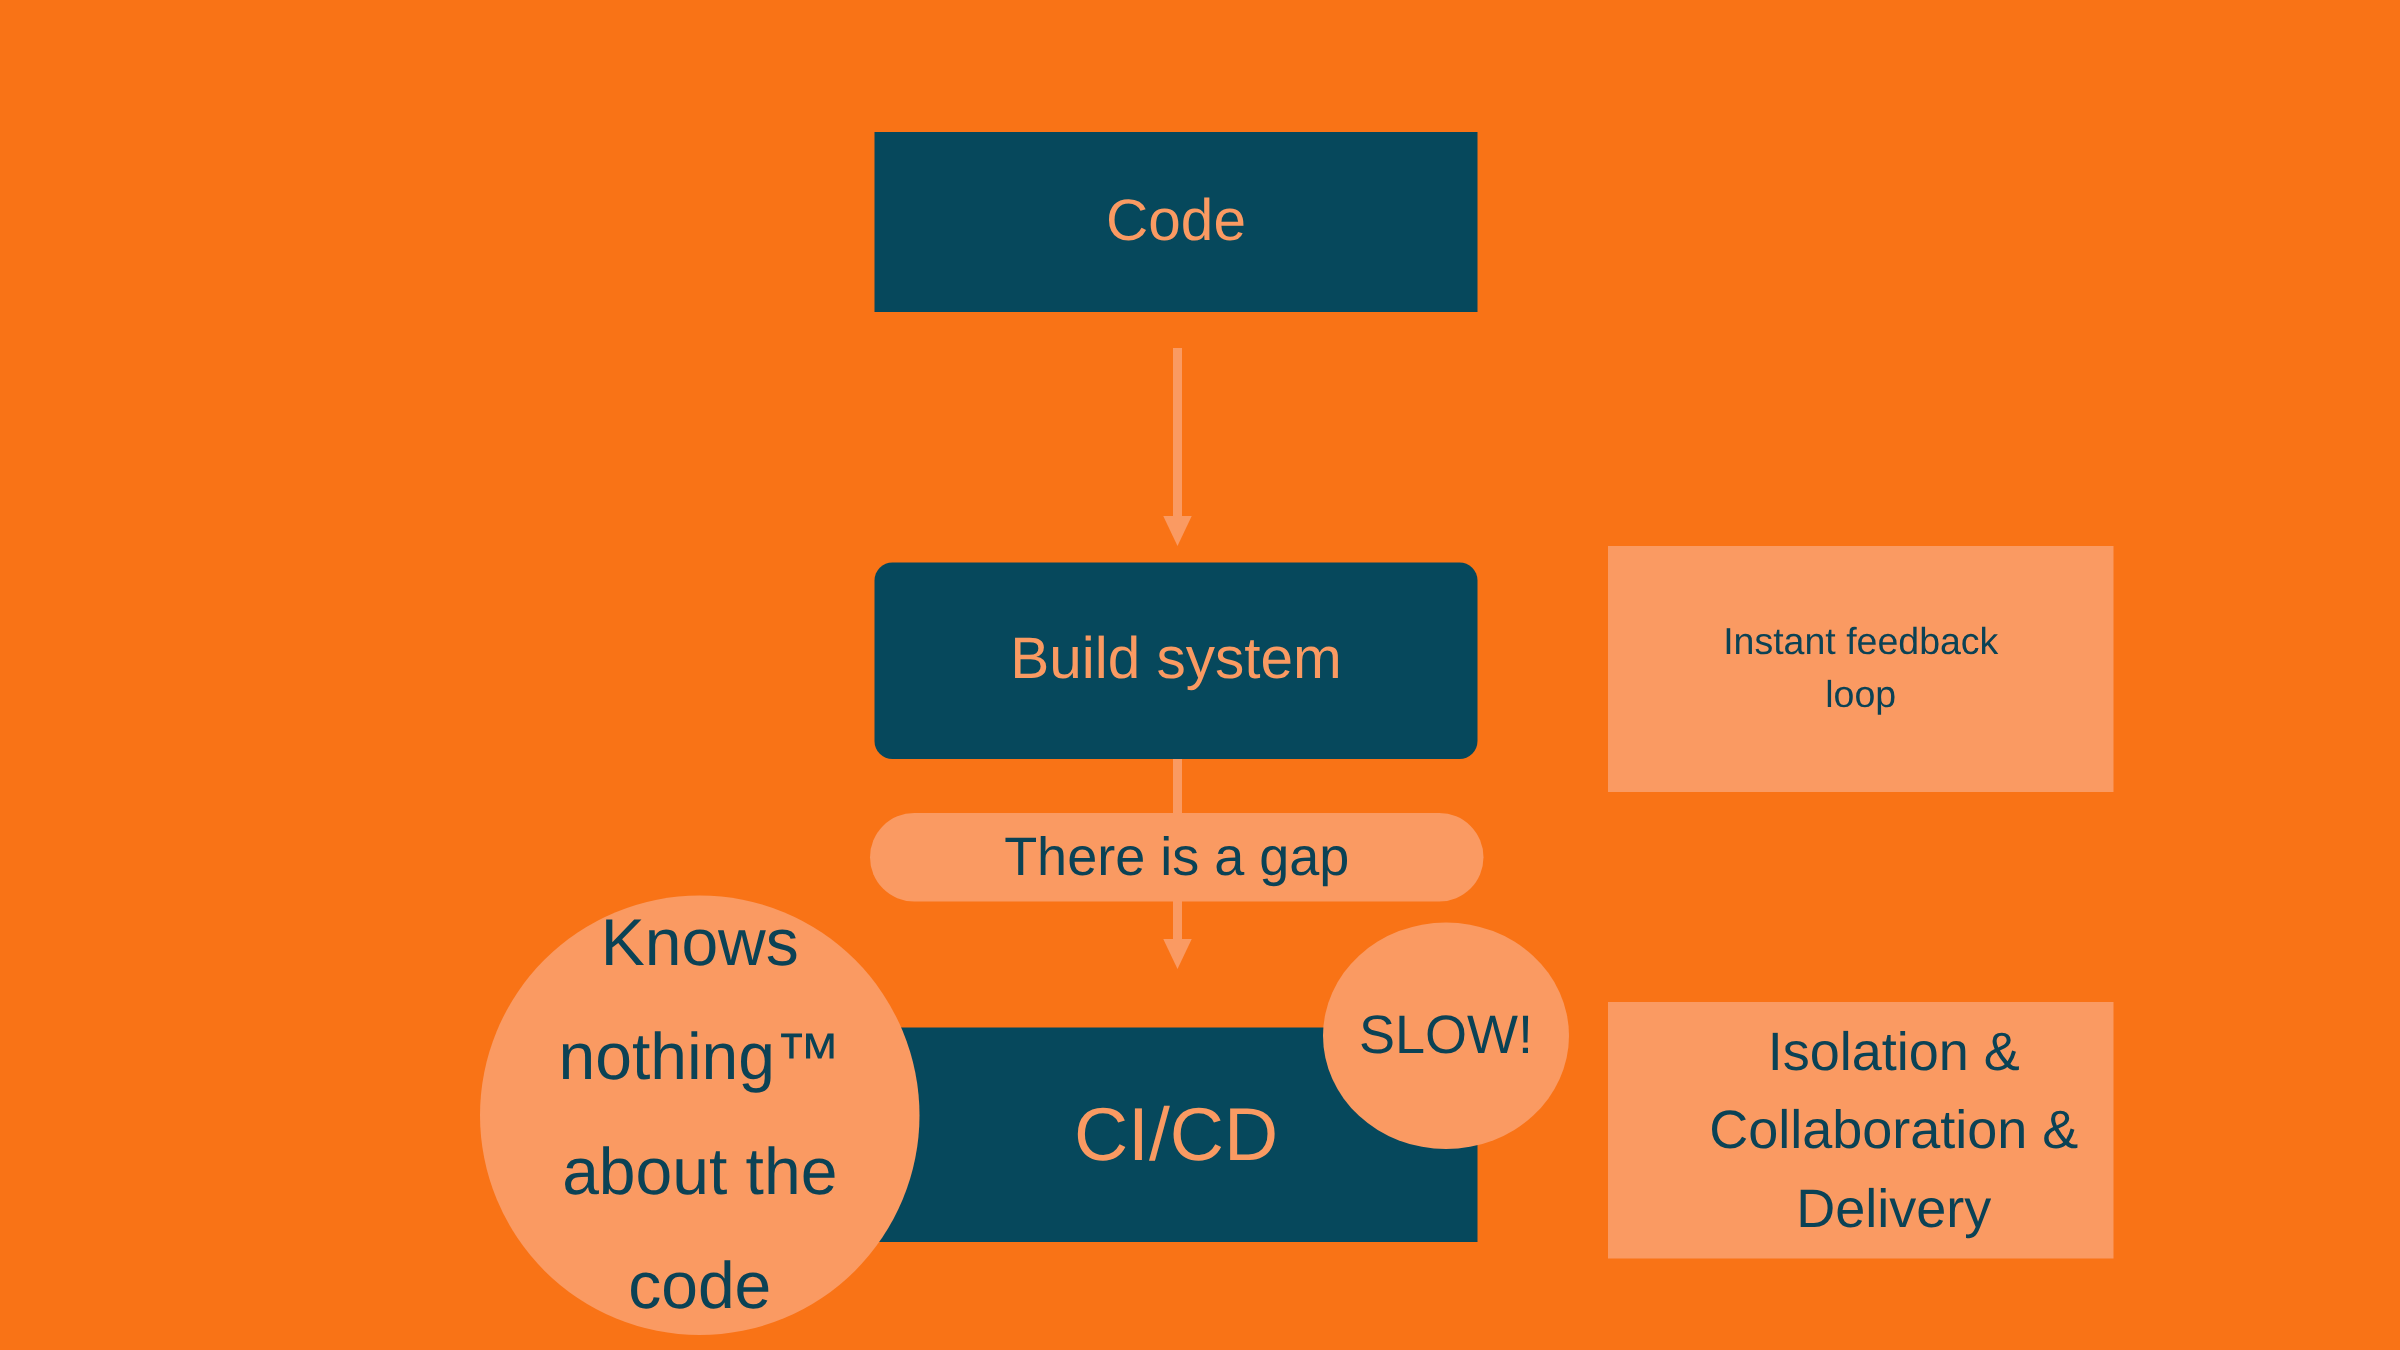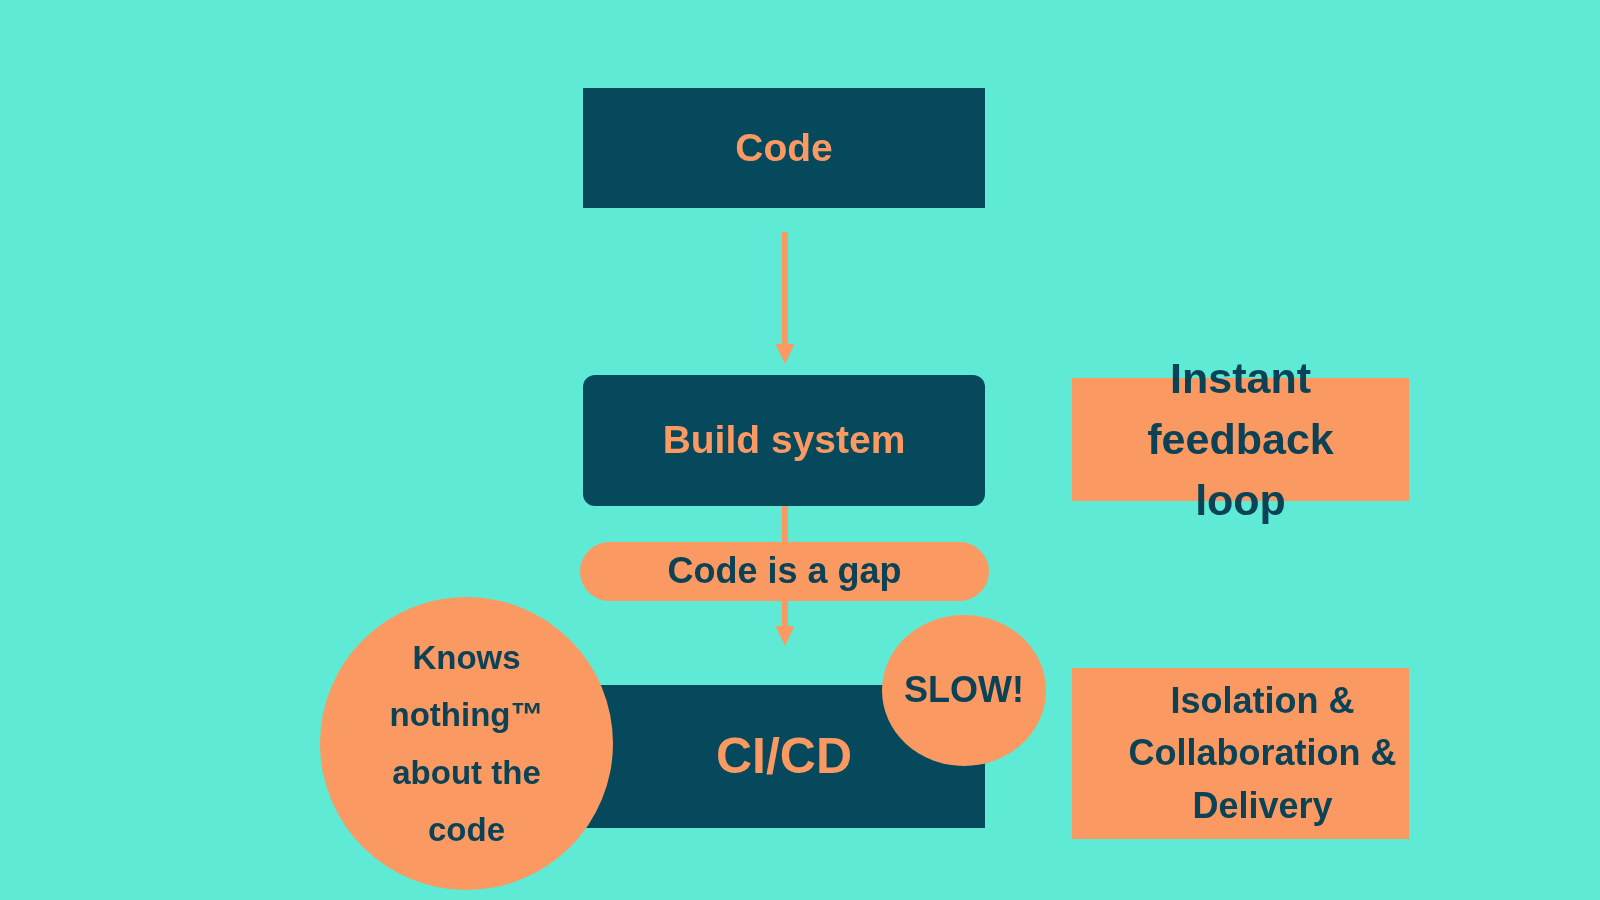--- a/index.html
+++ b/index.html
@@ -9,23 +9,22 @@
     background: #ffffff;
   }
   body {
     font-family: "Liberation Sans", sans-serif;
     -webkit-font-smoothing: antialiased;
   }
   #canvas {
     position: relative;
     width: 1600px;
     height: 900px;
-    background: #5eead4;
+    background: #f97316;
     overflow: hidden;
-    font-weight: bold;
   }
 
   
   .node {
     position: absolute;
     display: flex;
     align-items: center;
     justify-content: center;
     text-align: center;
     box-sizing: border-box;
@@ -81,34 +80,34 @@
   }
 
   #node-gap {
     left: 580px; top: 542px; width: 409px; height: 59px;
     font-size: 36px;
     z-index: 4;
   }
 
   #node-knows-nothing {
     left: 320px; top: 597px; width: 293px; height: 293px;
-    font-size: 33px;
+    font-size: 44px;
     z-index: 5;
     line-height: 1.73;
   }
 
   #node-slow {
     left: 882px; top: 615px; width: 164px; height: 151px;
     font-size: 36px;
     z-index: 5;
   }
 
   #node-instant-feedback {
-    left: 1072px; top: 378px; width: 337px; height: 123px;
-    font-size: 43px;
+    left: 1072px; top: 364px; width: 337px; height: 164px;
+    font-size: 25px;
     line-height: 1.42;
   }
 
   #node-isolation {
     left: 1072px; top: 668px; width: 337px; height: 171px;
     font-size: 36px;
     line-height: 1.46;
     padding-left: 44px;
   }
 
@@ -140,21 +139,21 @@
   </div>
 
   <div class="arrow" id="arrow-2" style="left:772px; top:506px; width:26px; height:142px;">
     <svg width="26" height="142" viewBox="0 0 26 142" aria-hidden="true">
       <line x1="13" y1="0" x2="13" y2="123" stroke="#FA9A62" stroke-width="6"></line>
       <polygon points="13,140 3.5,120 22.5,120" fill="#FA9A62"></polygon>
     </svg>
   </div>
 
   <div class="node pill-orange" id="node-gap">
-    <span class="label">Code is a gap</span>
+    <span class="label">There is a gap</span>
   </div>
 
   <div class="node rect-dark" id="node-cicd">
     <span class="label">CI/CD</span>
   </div>
 
   <div class="node circle-orange" id="node-knows-nothing">
     <span class="label">Knows
 nothing™
 about the

